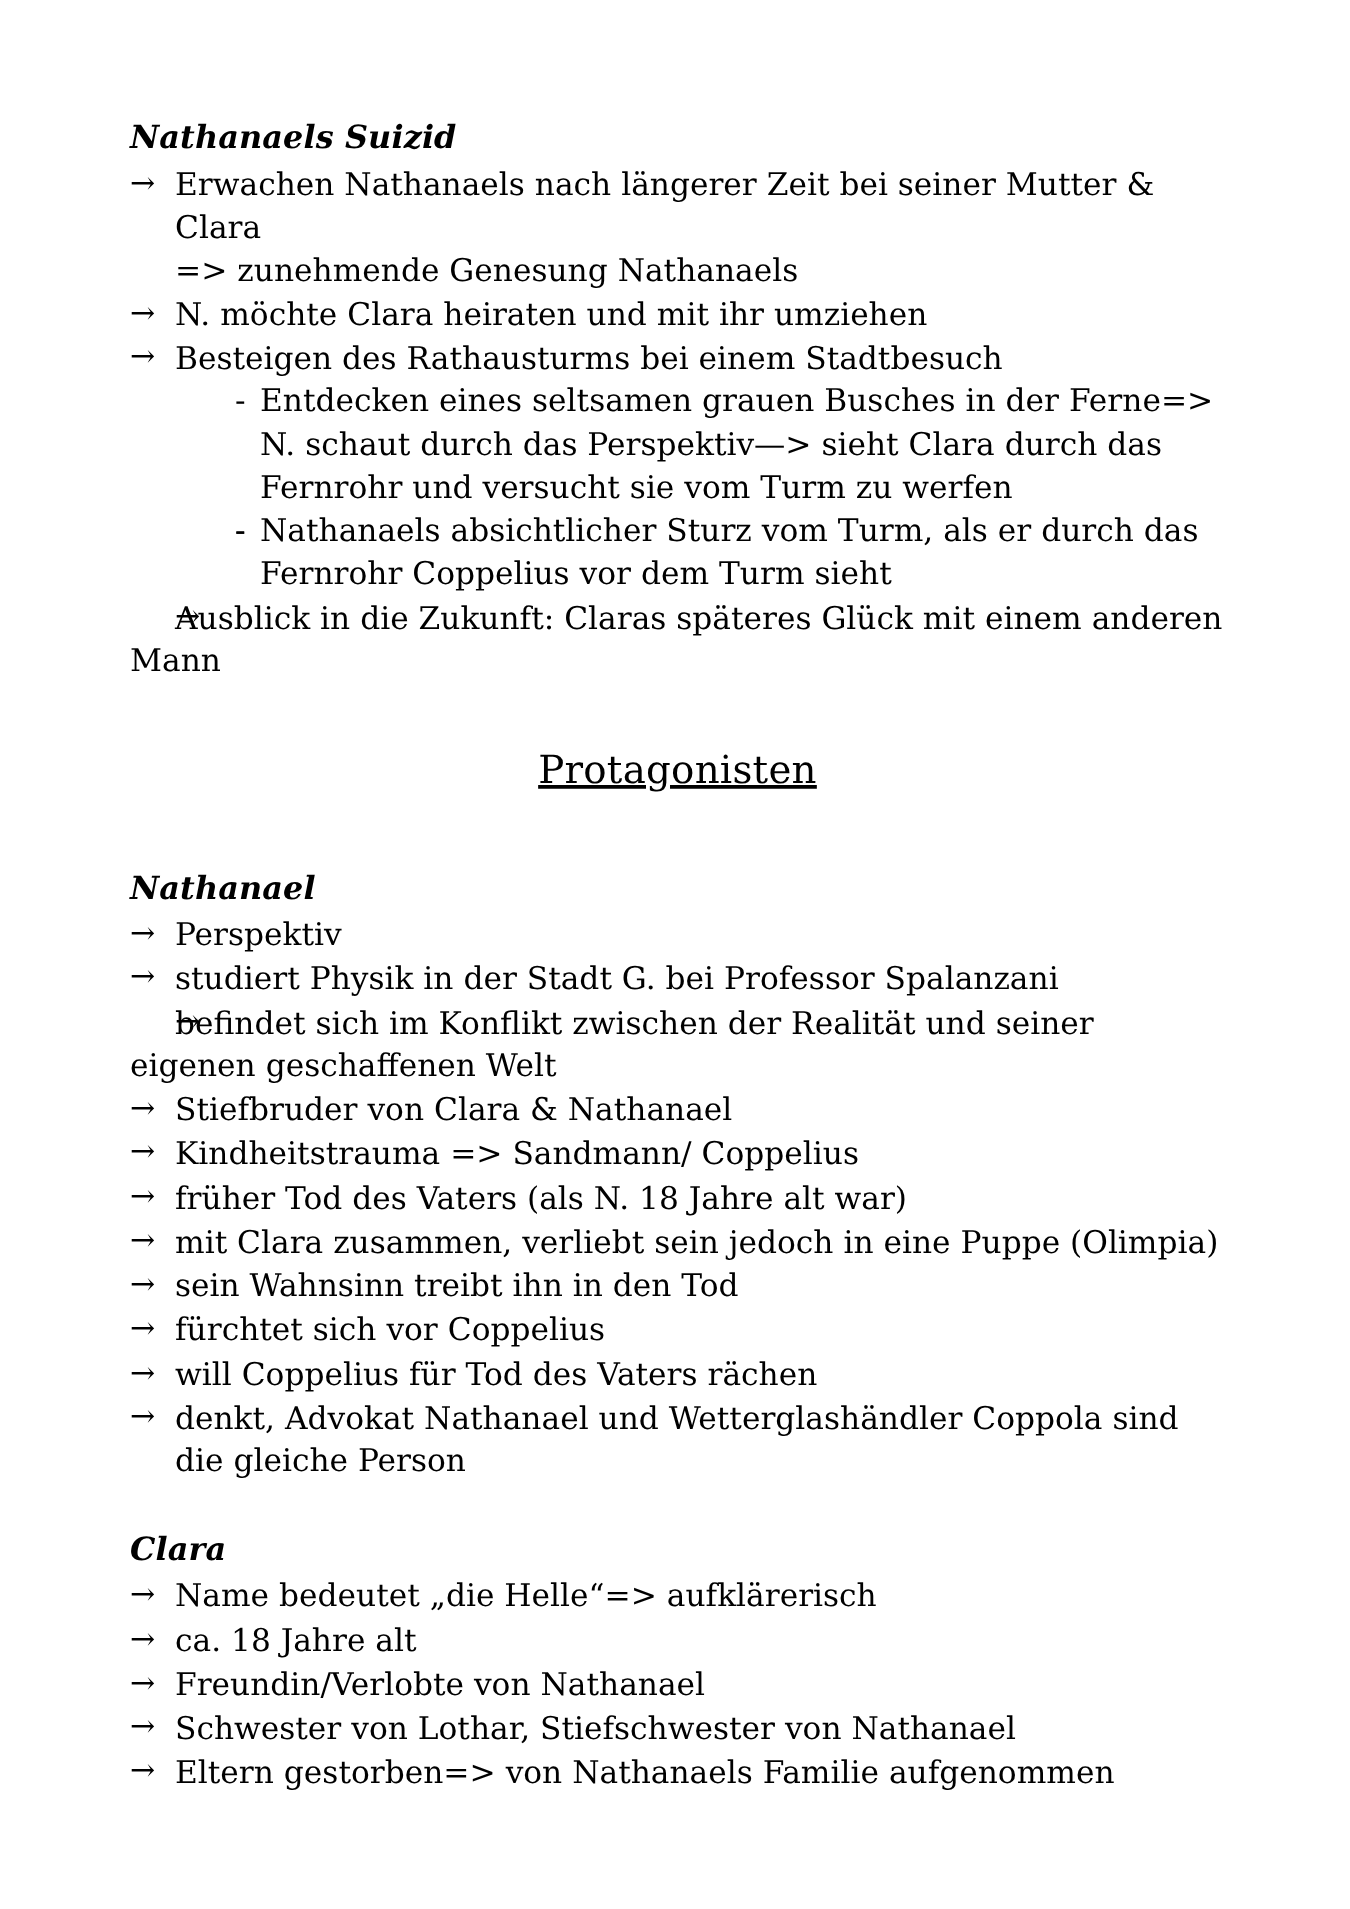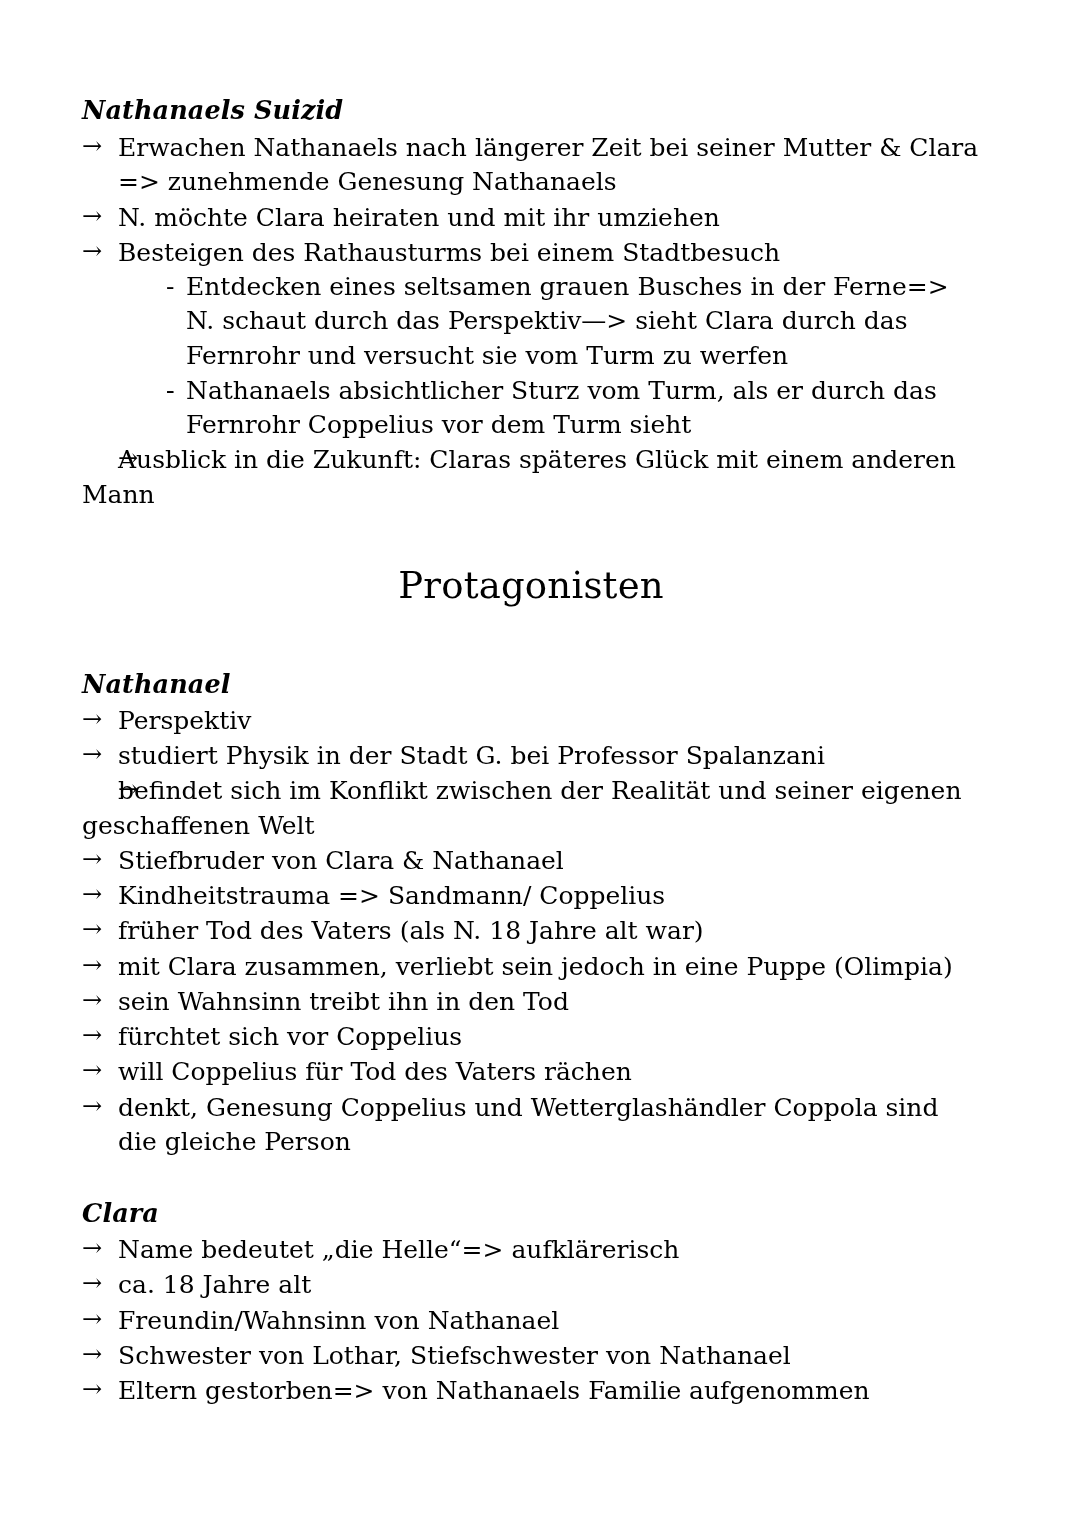--- a/index.html
+++ b/index.html
@@ -11,21 +11,21 @@
     width: 1080px;
     height: 1527px;
     font-family: "DejaVu Serif", serif;
     color: #000000;
     overflow: hidden;
   }
   .page {
     width: 1080px;
     height: 1527px;
     box-sizing: border-box;
-    padding: 95px 100px 0 82px;
+    padding: 95px 100px 0 104px;
     position: relative;
   }
   .section-heading {
     font-family: "DejaVu Serif", serif;
     font-weight: bold;
     font-style: italic;
     font-size: 25.5px;
     margin: 0 0 6px 0;
     letter-spacing: 0.1px;
   }
@@ -72,21 +72,22 @@
     padding-left: 20px;
     margin-bottom: 1px;
   }
   ul.sub > li .dash {
     position: absolute;
     left: 0;
     top: 0;
   }
   .center-title {
     text-align: center;
-    font-size: 37px;
+    font-size: 31px;
+    text-decoration: underline;
     margin: 52px 0 0 0;
     letter-spacing: 0.2px;
   }
   .gap-after-title { height: 46px; }
   .spacer-sm { height: 22px; }
   .block { margin-bottom: 0; }
   .char-block { margin-top: 16px; }
   .char-block .section-heading { margin-bottom: 5px; }
 </style>
 </head>
@@ -171,41 +172,41 @@
       <li class="hang-small">
         <span class="arrow">→</span>
         <span>fürchtet sich vor Coppelius</span>
       </li>
       <li class="hang-small">
         <span class="arrow">→</span>
         <span>will Coppelius für Tod des Vaters rächen</span>
       </li>
       <li class="hang-small">
         <span class="arrow">→</span>
-        <span>denkt, Genesung Coppelius und Wetterglashändler Coppola sind die gleiche Person</span>
+        <span>denkt, Advokat Nathanael und Wetterglashändler Coppola sind die gleiche Person</span>
       </li>
     </ul>
   </div>
 
   <div class="spacer-sm"></div>
 
   <div class="char-block">
     <div class="section-heading">Clara</div>
     <ul class="bullets">
       <li class="hang-small">
         <span class="arrow">→</span>
         <span>Name bedeutet „die Helle“=&gt; aufklärerisch</span>
       </li>
       <li class="hang-small">
         <span class="arrow">→</span>
         <span>ca. 18 Jahre alt</span>
       </li>
       <li class="hang-small">
         <span class="arrow">→</span>
-        <span>Freundin/Wahnsinn von Nathanael</span>
+        <span>Freundin/Verlobte von Nathanael</span>
       </li>
       <li class="hang-small">
         <span class="arrow">→</span>
         <span>Schwester von Lothar, Stiefschwester von Nathanael</span>
       </li>
       <li class="hang-small">
         <span class="arrow">→</span>
         <span>Eltern gestorben=&gt; von Nathanaels Familie aufgenommen</span>
       </li>
     </ul>

